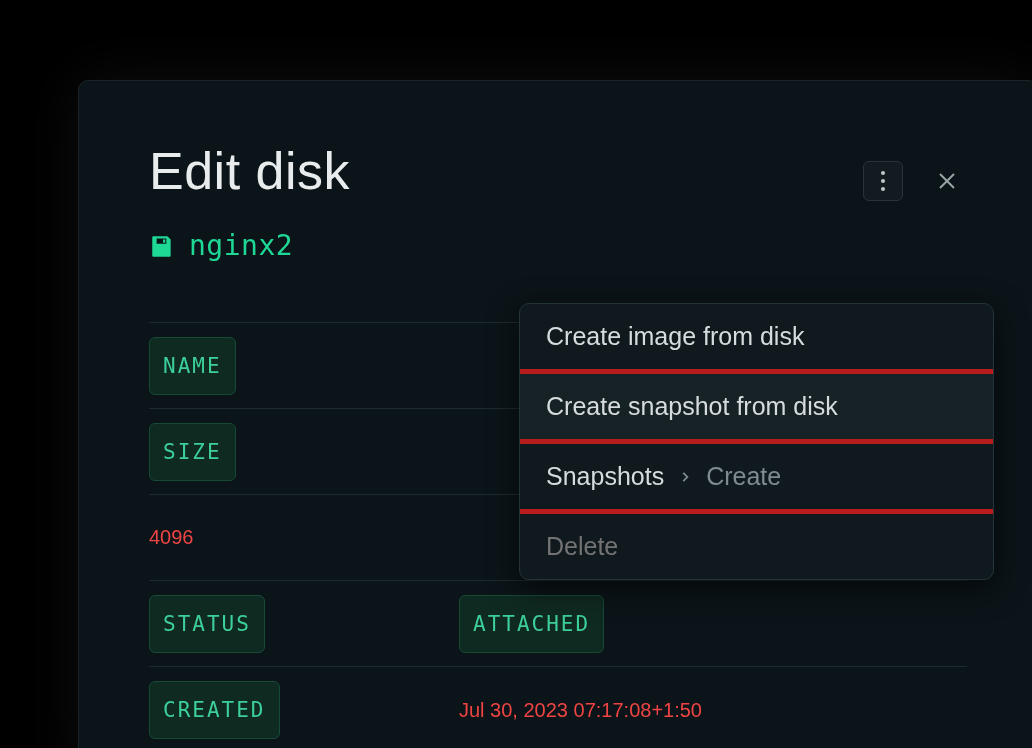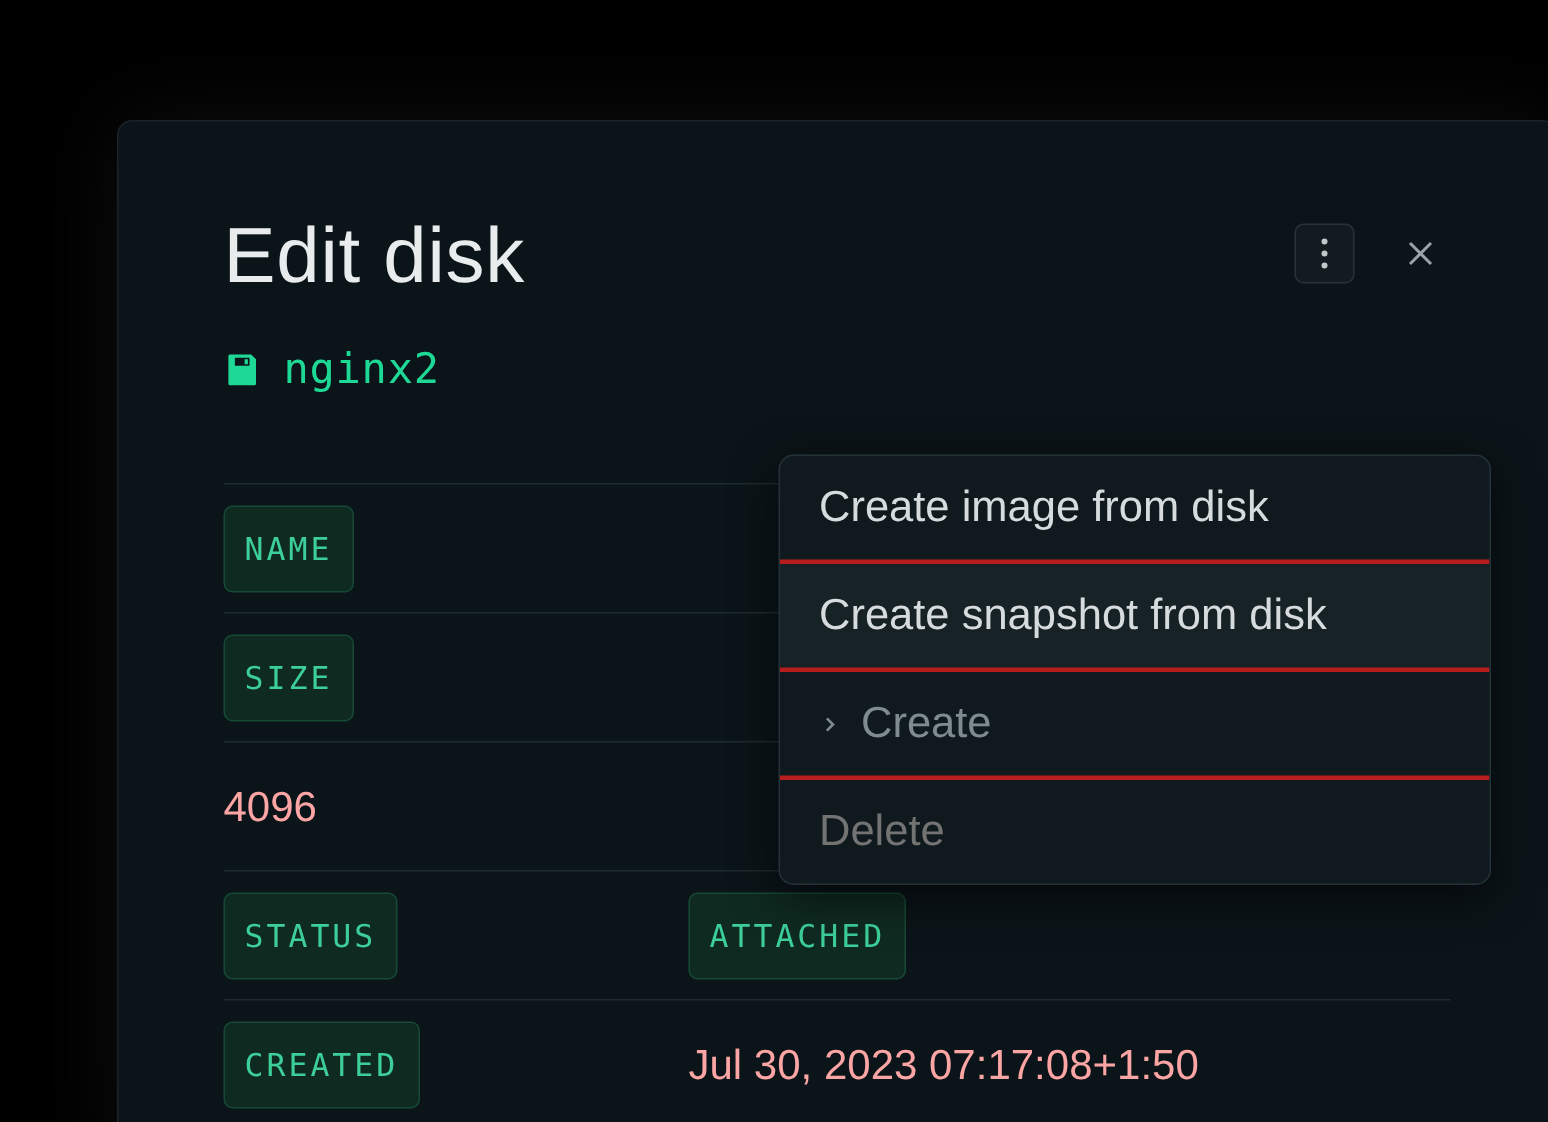--- a/index.html
+++ b/index.html
@@ -18,21 +18,21 @@
     width: 960px;
     height: 700px;
     background: #0b1418;
     border: 1px solid #1a2428;
     border-radius: 10px;
     box-shadow: 0 0 60px rgba(255,255,255,0.06);
     padding: 60px 70px 0 70px;
   }
   .header {
     display: flex;
-    align-items: flex-start;
+    align-items: flex-end;
     justify-content: space-between;
   }
   .title {
     font-size: 52px;
     font-weight: 400;
     color: #e8eced;
     letter-spacing: 0.5px;
   }
   .header-actions {
     display: flex;
@@ -93,45 +93,45 @@
     font-size: 21px;
     letter-spacing: 2px;
     color: #3dcf9a;
     background: #0f2a21;
     border: 1px solid #164a37;
     border-radius: 6px;
     padding: 16px 13px;
     text-transform: uppercase;
   }
   .value {
-    font-size: 28px;
-    color: #fca5a5;
+    font-size: 20px;
+    color: #ef4444;
   }
   
   .menu {
     position: absolute;
     left: 440px;
     top: 222px;
     width: 475px;
     background: #101a1e;
     border: 1px solid #24323a;
     border-radius: 10px;
     box-shadow: 0 8px 30px rgba(0,0,0,0.6);
     overflow: hidden;
   }
   .menu-item {
     padding: 18px 26px;
-    font-size: 29px;
+    font-size: 25px;
     color: #d6dcde;
     cursor: pointer;
     display:flex;
     align-items:center;
     gap: 14px;
   }
-  .menu-item + .menu-item { border-top: 3px solid #b91c1c; }
+  .menu-item + .menu-item { border-top: 5px solid #b91c1c; }
   .menu-item.hover { background: #172226; }
   .menu-item .muted { color: #7f8b90; }
   .menu-item.danger { color: #737373; }
   .chev { color:#7f8b90; font-size:22px; }
 </style>
 </head>
 <body>
 
 <div class="panel">
 
@@ -186,20 +186,21 @@
       <div class="label-cell"><span class="pill">CREATED</span></div>
       <div class="value">Jul 30, 2023 07:17:08+1:50</div>
     </div>
 
   </div>
 
   <div class="menu">
     <div class="menu-item">Create image from disk</div>
     <div class="menu-item hover">Create snapshot from disk</div>
     <div class="menu-item">
+      <span>Snapshots</span>
       <span class="chev">
         <svg width="14" height="14" viewBox="0 0 24 24" fill="none" stroke="currentColor" stroke-width="3">
             <polyline points="9 5 16 12 9 19"></polyline>
           </svg>
       </span>
       <span class="muted">Create</span>
     </div>
     <div class="menu-item danger">Delete</div>
   </div>
 

